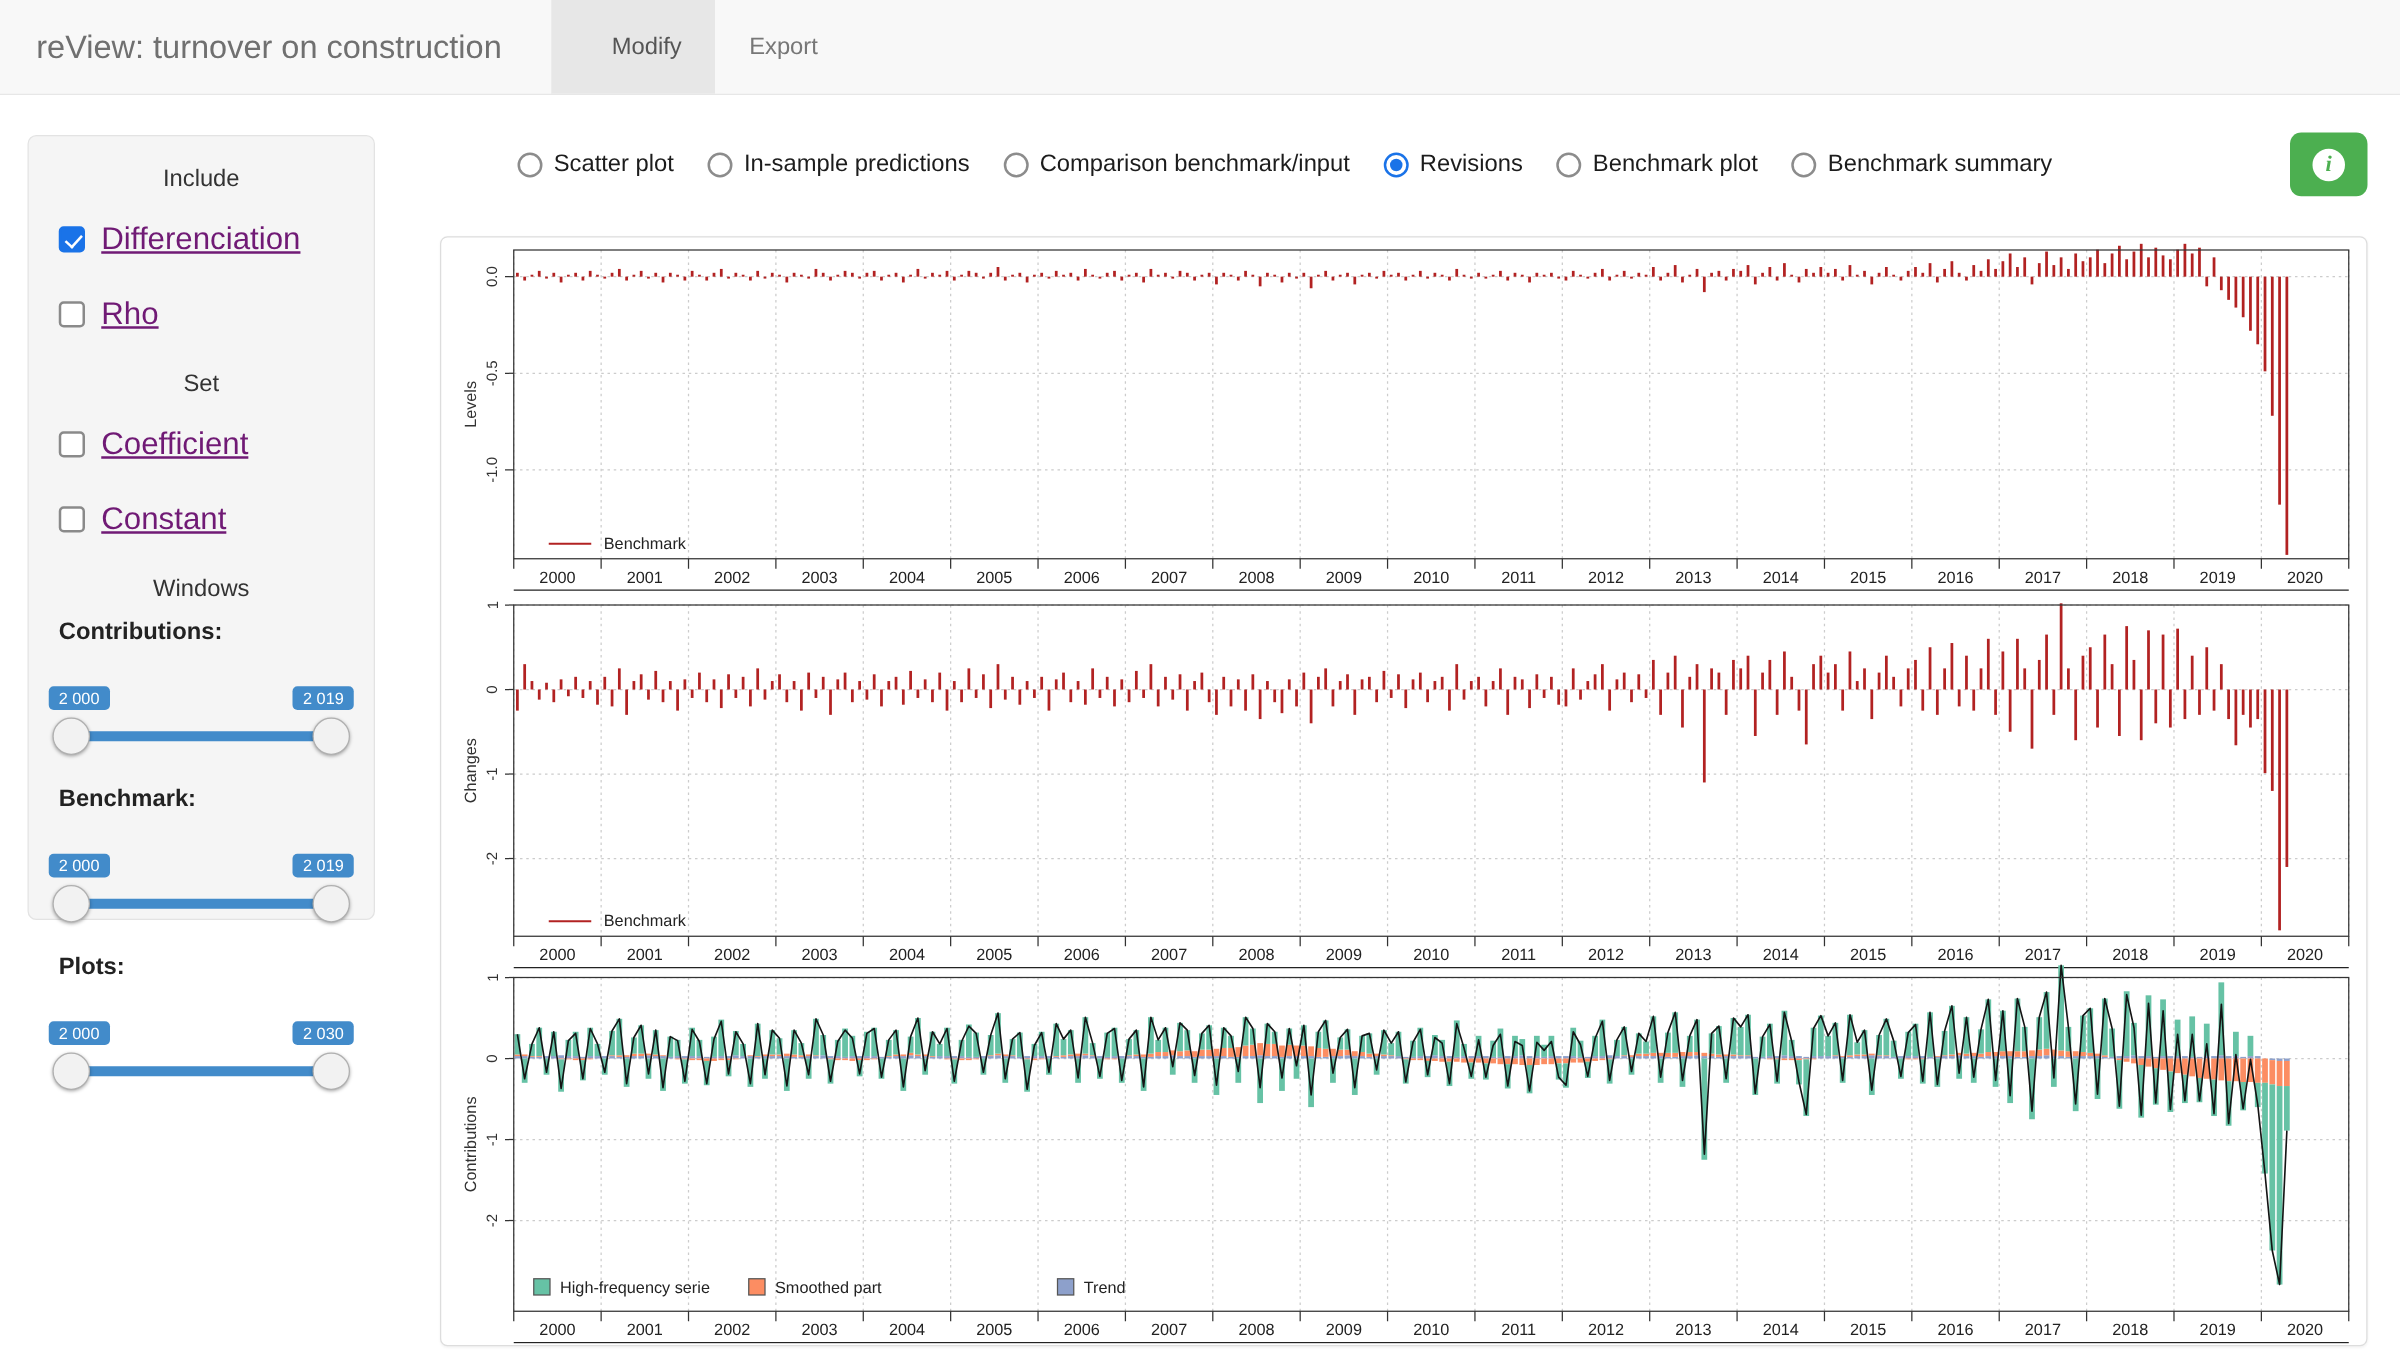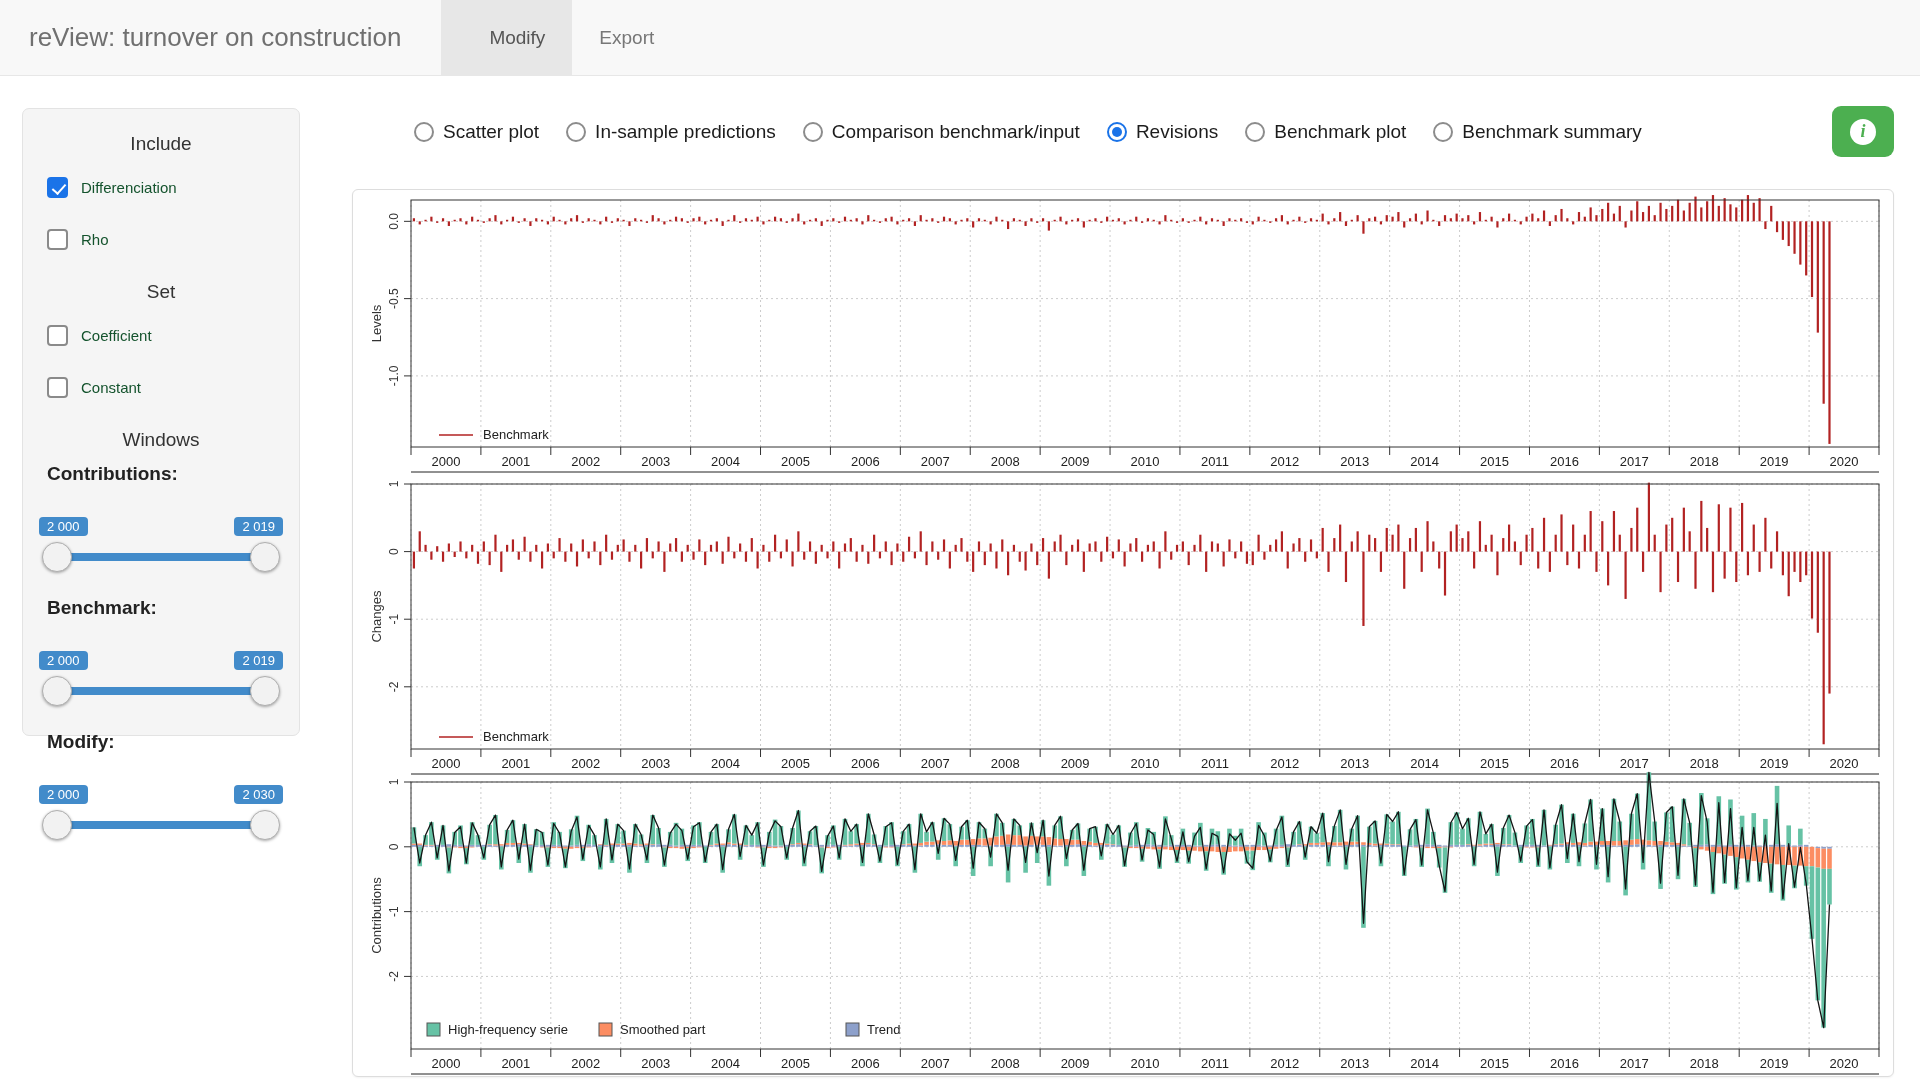--- a/index.html
+++ b/index.html
@@ -21,21 +21,21 @@
   .main { flex:1; min-width:0; padding:0 26px 0 52px; }
   
   .section-h { text-align:center; font-size:19px; color:#333; margin:4px 0 22px; }
   .check-row { display:flex; align-items:center; margin-bottom:31px; }
   .checkbox { width:21px; height:21px; border:2px solid #8a8a8a; border-radius:4px;
               background:#fff; position:relative; flex:none; }
   .checkbox.checked { background:#1a73e8; border-color:#1a73e8; }
   .checkbox.checked::after { content:""; position:absolute; left:6px; top:1.5px;
               width:6px; height:11px; border:solid #fff; border-width:0 2.5px 2.5px 0;
               transform:rotate(42deg); }
-  .check-label { margin-left:13px; font-size:15px; color:#14532d; }
+  .check-label { margin-left:13px; font-size:25px; color:#701a75;text-decoration:underline; }
   .slider-label { font-size:19px; font-weight:bold; color:#222; margin:12px 0 4px; }
   .slider { position:relative; height:66px; margin-bottom:16px;margin-top:30px; }
   .chip { position:absolute; top:2px; background:#428bca; color:#fff; font-size:13px;
           padding:2px 8px; border-radius:4px; }
   .chip-l { left:-8px; } .chip-r { right:-8px; }
   .track { position:absolute; left:0; right:0; top:38px; height:8px;
            background:#428bca; border-radius:4px; }
   .handle { position:absolute; top:27px; width:30px; height:30px; border-radius:50%;
             background:#f2f2f2; border:1px solid #b0b0b0;
             box-shadow:0 1px 3px rgba(0,0,0,.35); }
@@ -109,21 +109,21 @@
 
     <div class="slider-label">Benchmark:</div>
     <div class="slider">
       <span class="chip chip-l">2 000</span>
       <span class="chip chip-r">2 019</span>
       <div class="track"></div>
       <div class="handle handle-l"></div>
       <div class="handle handle-r"></div>
     </div>
 
-    <div class="slider-label">Modify:</div>
+    <div class="slider-label">Plots:</div>
     <div class="slider">
       <span class="chip chip-l">2 000</span>
       <span class="chip chip-r">2 030</span>
       <div class="track"></div>
       <div class="handle handle-l"></div>
       <div class="handle handle-r"></div>
     </div>
   </aside>
 
   <main class="main">

